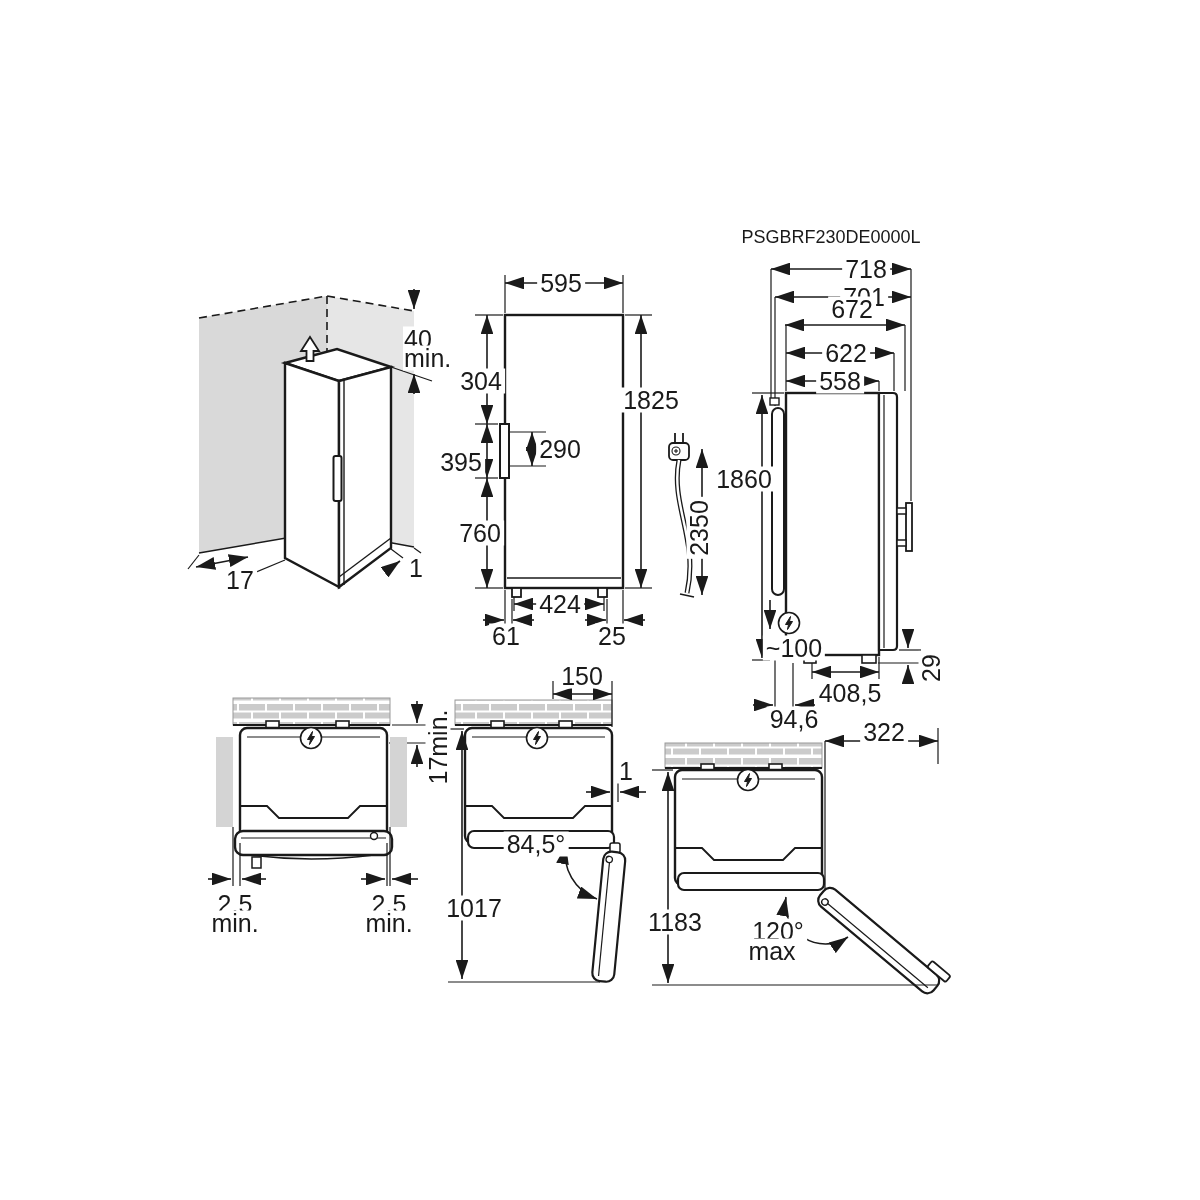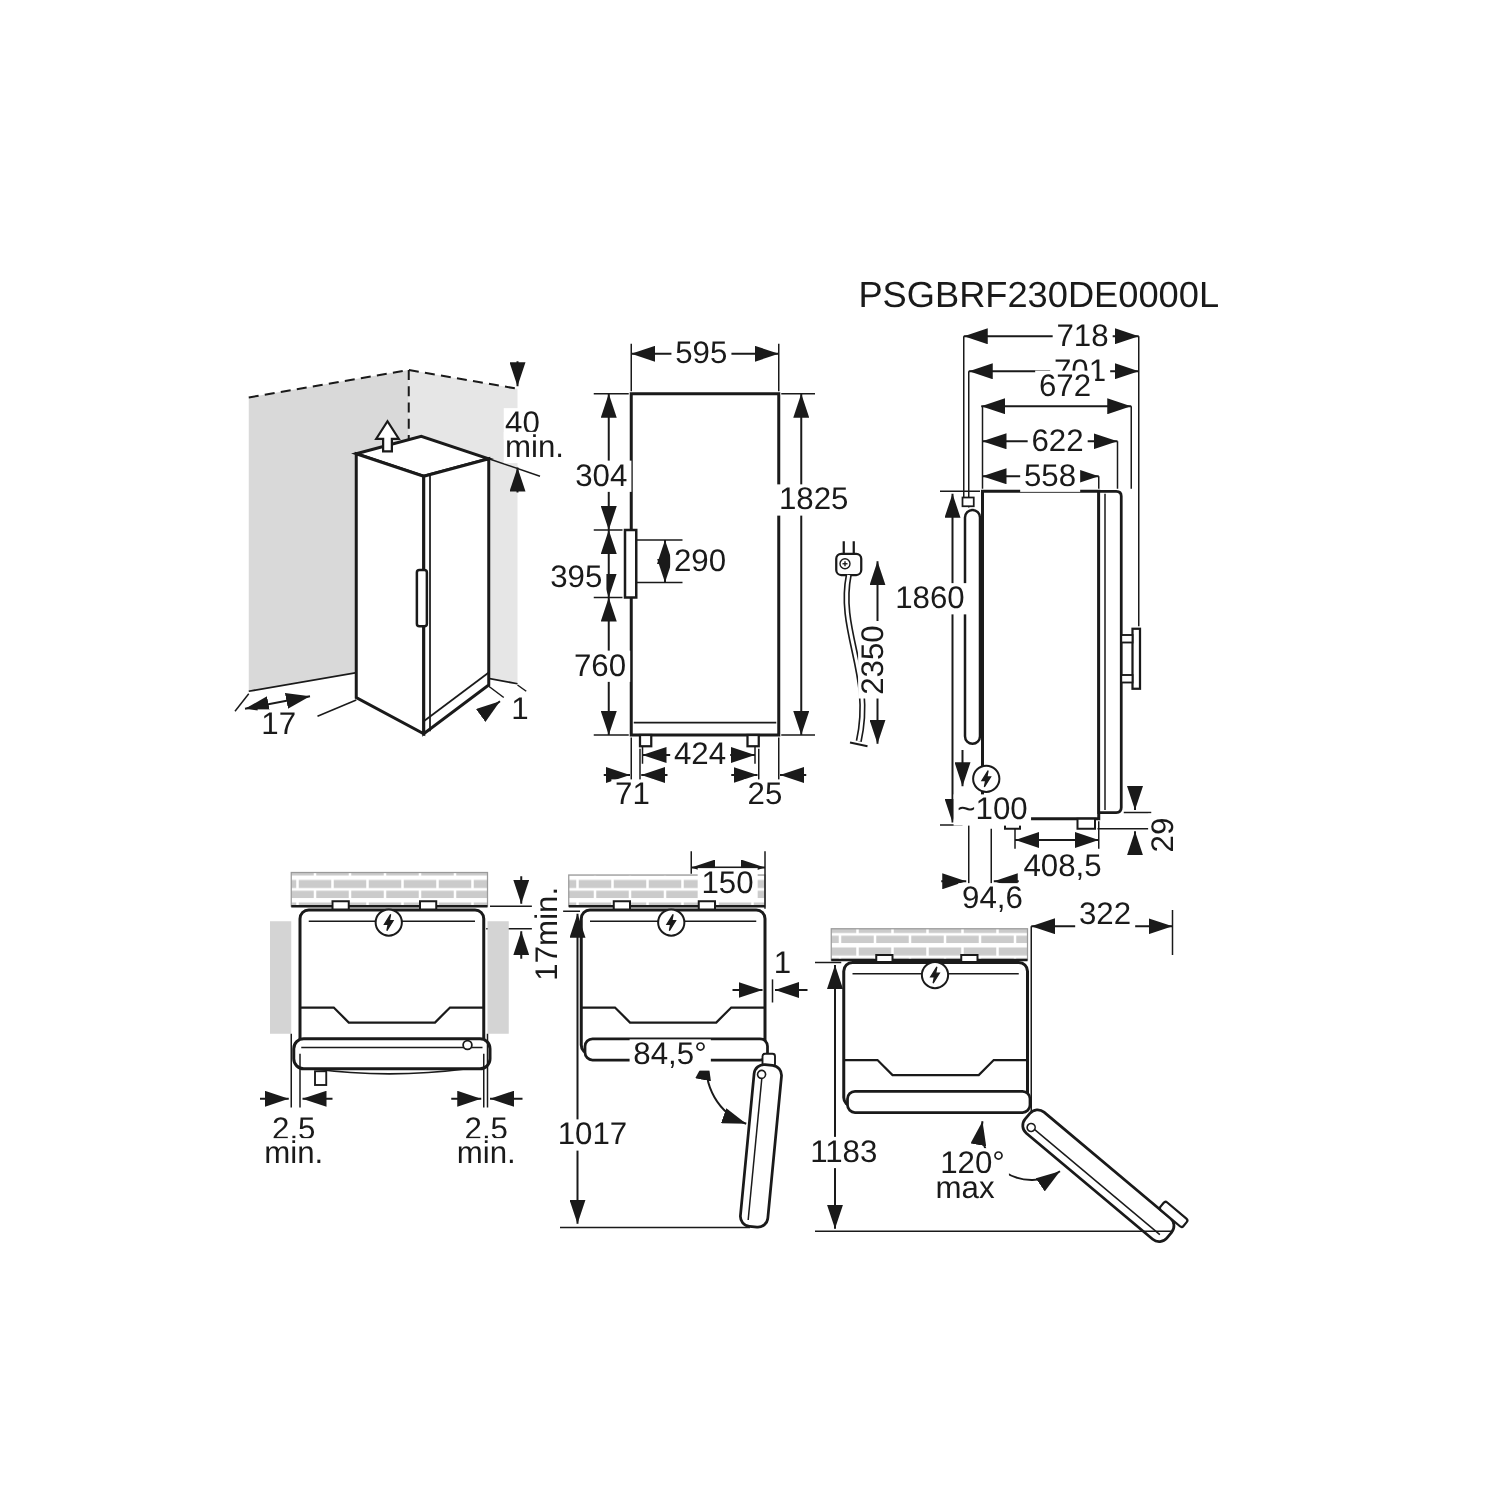--- a/index.html
+++ b/index.html
@@ -3,21 +3,21 @@
 <meta charset="utf-8">
 <style>
   html,body{margin:0;padding:0;background:#fff;}
   .canvas{position:relative;width:1200px;height:1200px;background:#fff;overflow:hidden;
           font-family:"Liberation Sans", sans-serif;color:#1a1a1a;}
   .canvas svg{position:absolute;left:0;top:0;}
   .lbl{position:absolute;transform:translate(-50%,-50%);white-space:nowrap;
        font-size:25px;line-height:1;color:#1a1a1a;background:#fff;padding:0 3px;}
   .rot{transform:translate(-50%,-50%) rotate(-90deg);}
   .left{transform:translate(0,-50%);padding:0 1px;}
-  .title{font-size:29px;background:transparent;}
+  .title{font-size:18px;background:transparent;}
 </style>
 </head>
 <body>
 
 <div class="canvas">
 
 <svg width="1200" height="1200" viewBox="0 0 1200 1200">
   <defs>
     <marker id="arr" viewBox="0 0 12 8" refX="12" refY="4" markerWidth="12" markerHeight="8" orient="auto-start-reverse">
       <path d="M0,0 L12,4 L0,8 Z" fill="#1a1a1a"></path>
@@ -248,52 +248,52 @@
     <line x1="673" y1="770" x2="652" y2="770" stroke-width="1.2"></line>
     <line x1="668" y1="772" x2="668" y2="983" stroke-width="1.6" marker-start="url(#arr)" marker-end="url(#arr)"></line>
     <line x1="652" y1="985" x2="938" y2="985" stroke-width="1.2"></line>
   </g>
 </svg>
 
 <div class="lbl title" style="left:831px;top:237px">PSGBRF230DE0000L</div>
 
 <div class="lbl left" style="left:403px;top:339px">40</div>
 <div class="lbl left" style="left:403px;top:358px">min.</div>
-<div class="lbl" style="left:223px;top:580px">17</div>
+<div class="lbl" style="left:240px;top:580px">17</div>
 <div class="lbl" style="left:416px;top:568px">1</div>
 
 <div class="lbl" style="left:561px;top:283px">595</div>
 <div class="lbl" style="left:481px;top:381px">304</div>
 <div class="lbl" style="left:461px;top:462px">395</div>
 <div class="lbl" style="left:560px;top:449px">290</div>
 <div class="lbl" style="left:480px;top:533px">760</div>
 <div class="lbl" style="left:651px;top:400px">1825</div>
 <div class="lbl" style="left:560px;top:604px">424</div>
-<div class="lbl" style="left:506px;top:636px">71</div>
+<div class="lbl" style="left:506px;top:636px">61</div>
 <div class="lbl" style="left:612px;top:636px">25</div>
 
 <div class="lbl" style="left:866px;top:269px">718</div>
 <div class="lbl" style="left:864px;top:297px">701</div>
 <div class="lbl" style="left:852px;top:309px">672</div>
 <div class="lbl" style="left:846px;top:353px">622</div>
 <div class="lbl" style="left:840px;top:381px">558</div>
 <div class="lbl" style="left:744px;top:479px">1860</div>
 <div class="lbl rot" style="left:699px;top:528px">2350</div>
 <div class="lbl" style="left:794px;top:648px">~100</div>
 <div class="lbl" style="left:850px;top:693px">408,5</div>
 <div class="lbl rot" style="left:931px;top:668px">29</div>
 <div class="lbl" style="left:794px;top:719px">94,6</div>
 
 <div class="lbl rot" style="left:438px;top:747px">17min.</div>
 <div class="lbl" style="left:235px;top:904px">2,5</div>
 <div class="lbl" style="left:235px;top:923px">min.</div>
 <div class="lbl" style="left:389px;top:904px">2,5</div>
 <div class="lbl" style="left:389px;top:923px">min.</div>
 
-<div class="lbl" style="left:582px;top:707px">150</div>
+<div class="lbl" style="left:582px;top:676px">150</div>
 <div class="lbl" style="left:626px;top:771px">1</div>
 <div class="lbl" style="left:474px;top:908px">1017</div>
 <div class="lbl" style="left:536px;top:844px">84,5°</div>
 
 <div class="lbl" style="left:884px;top:732px">322</div>
 <div class="lbl" style="left:675px;top:922px">1183</div>
 <div class="lbl" style="left:778px;top:931px">120°</div>
 <div class="lbl" style="left:772px;top:951px">max</div>
 
 </div>

